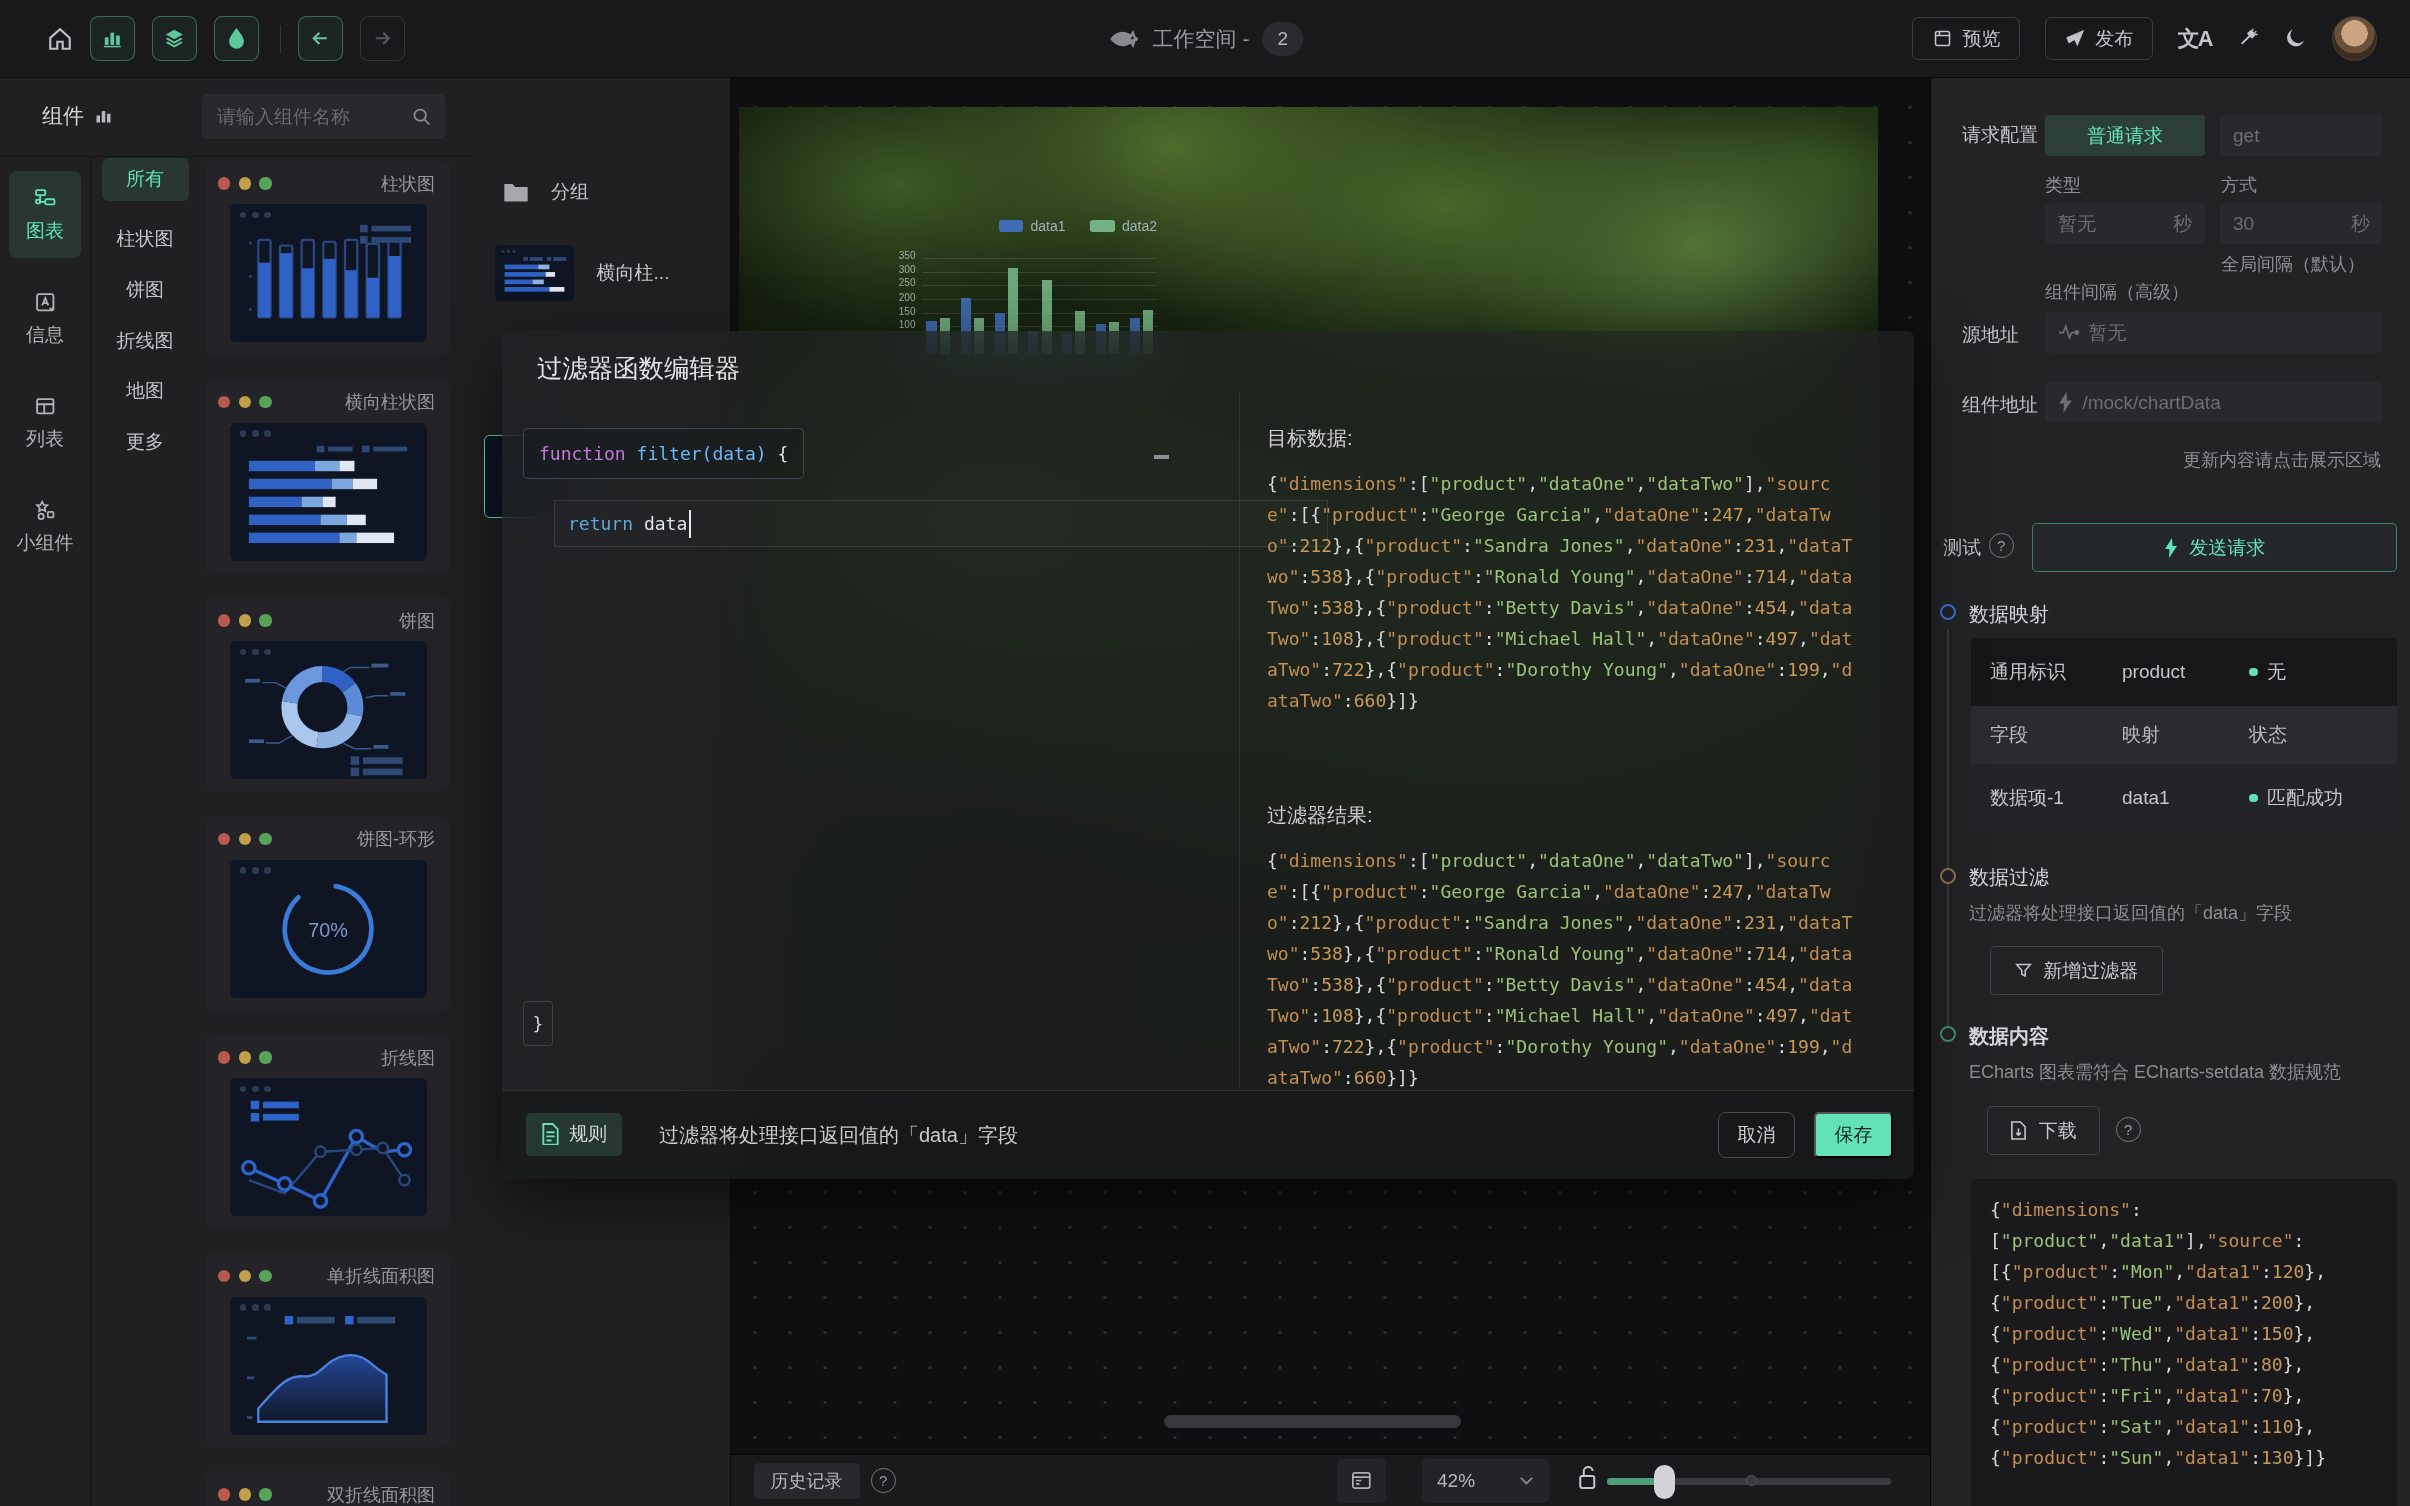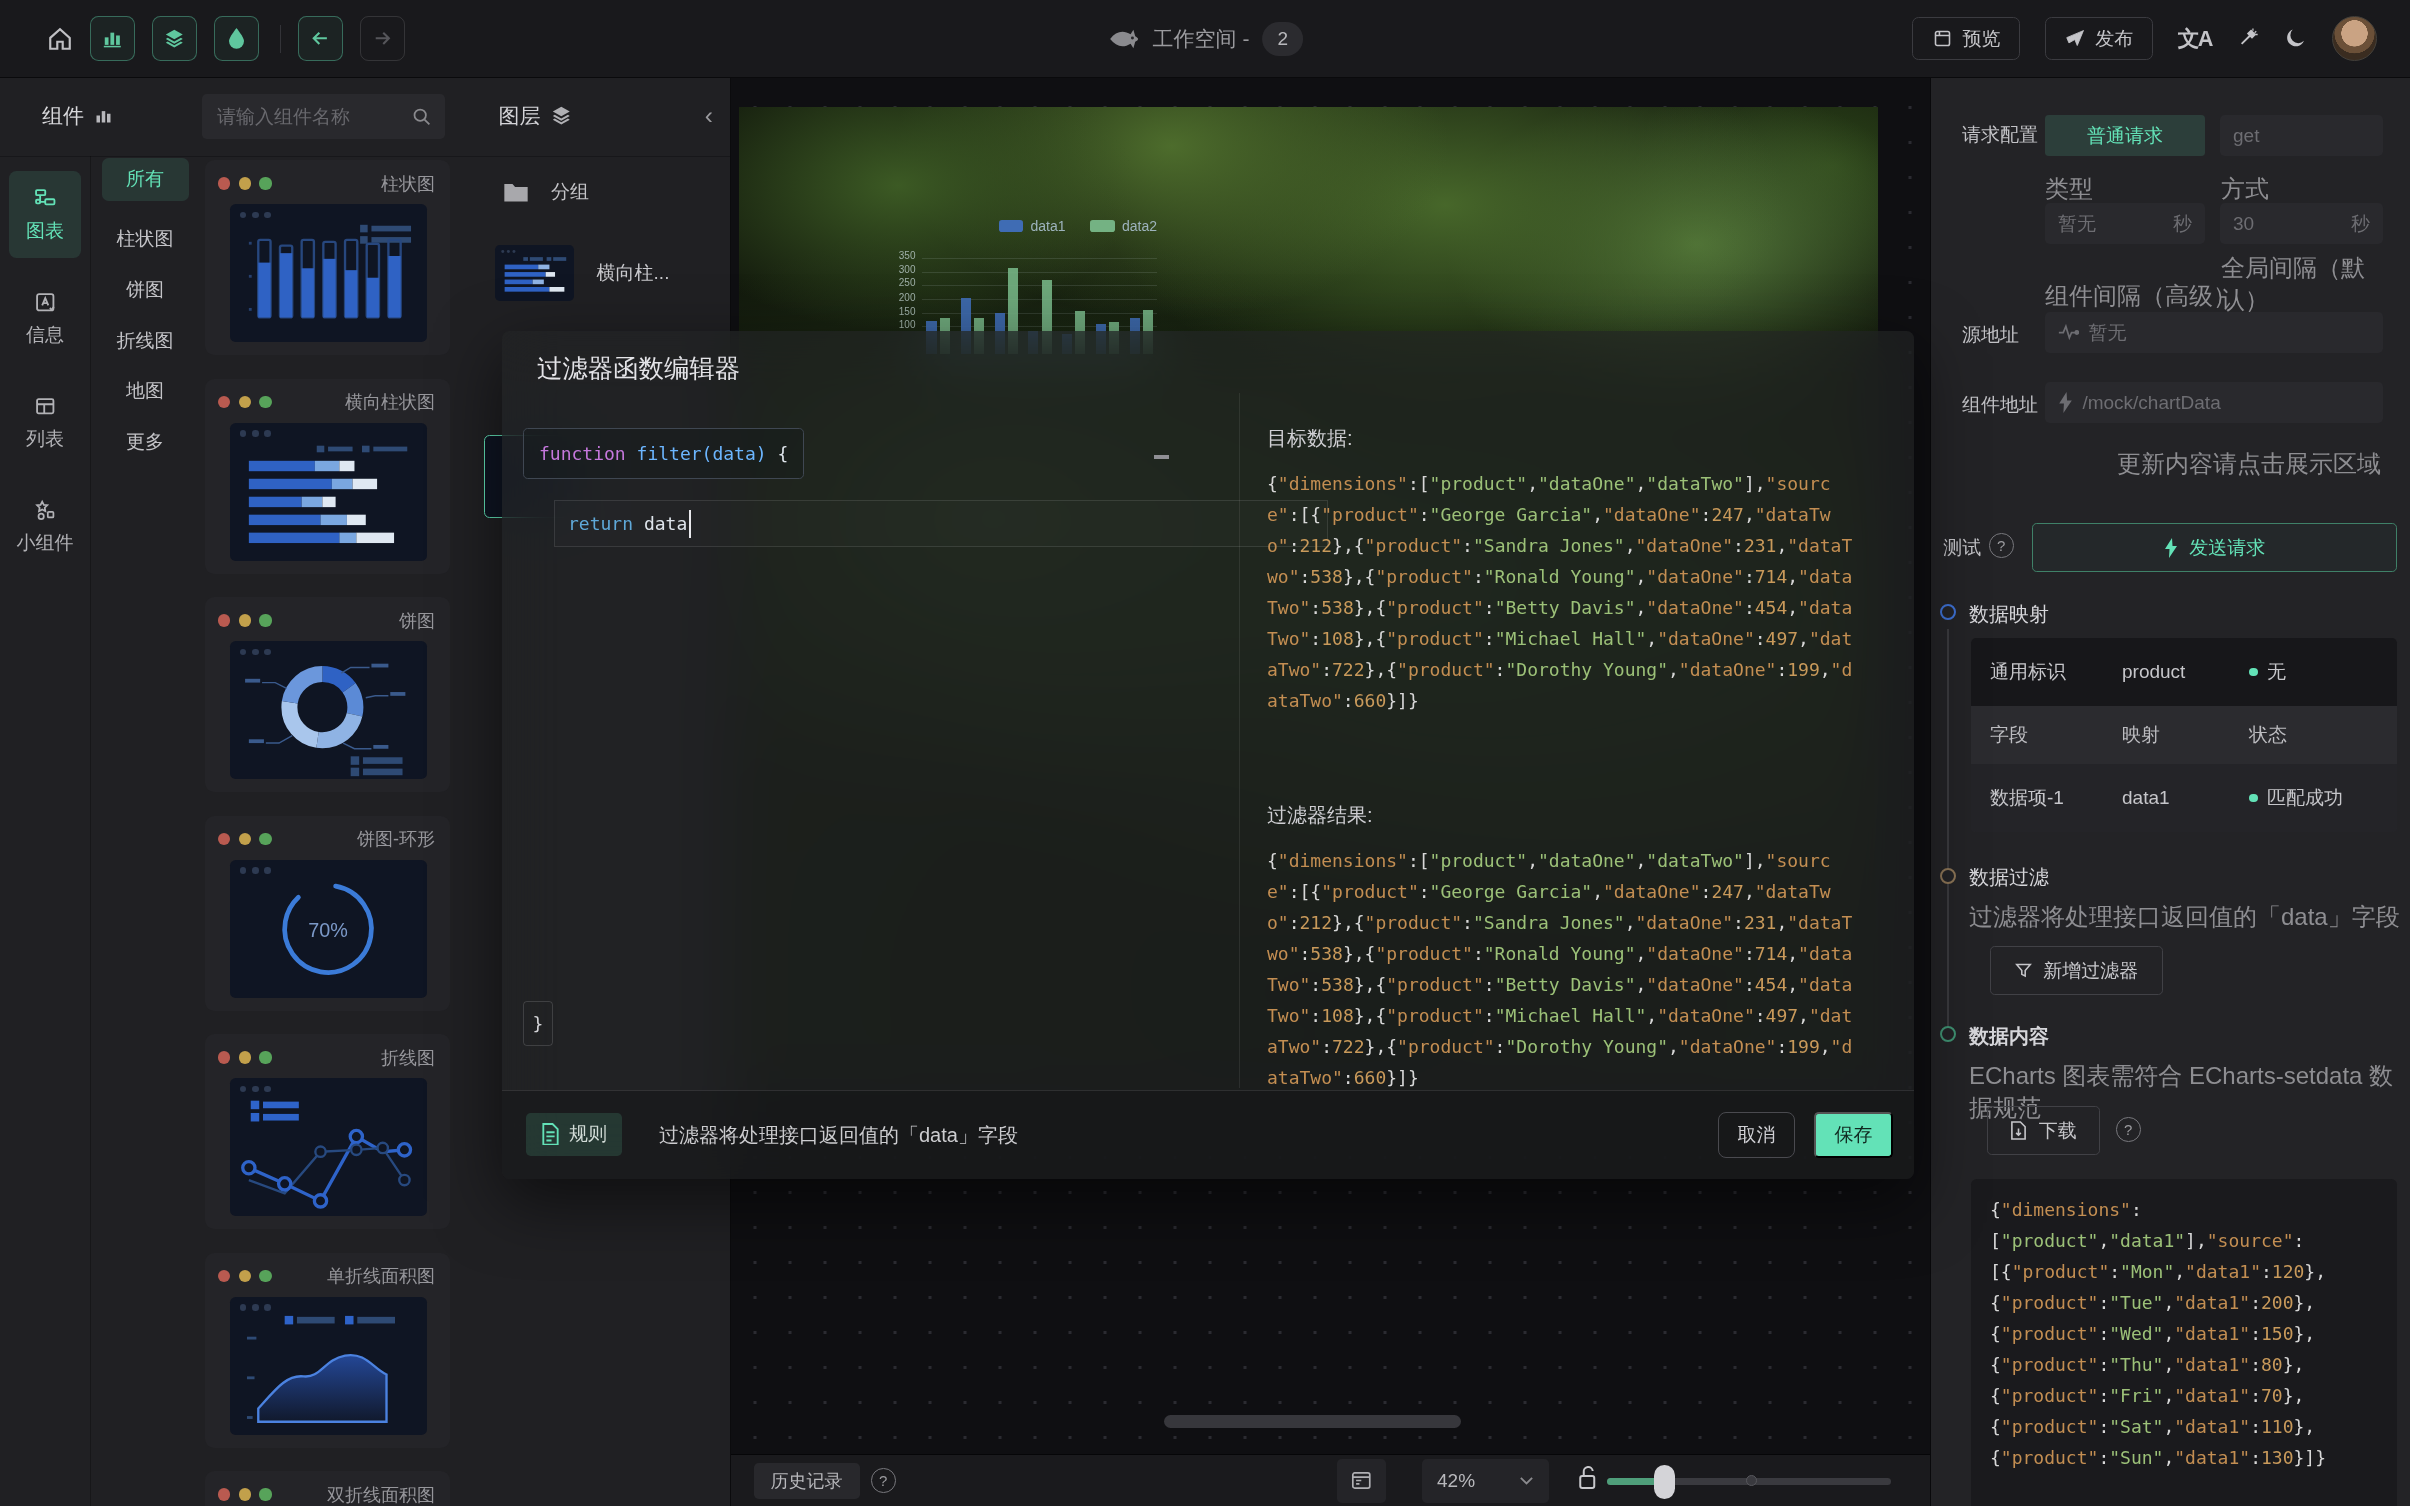--- a/index.html
+++ b/index.html
@@ -84,21 +84,21 @@
   .zoom-select{position:absolute;left:692px;top:3.8px;width:127px;height:44px;background:#242428;border-radius:4.7px;display:flex;align-items:center;justify-content:space-between;padding:0 15px;box-sizing:border-box;color:#b8b8bc;font-size:19px;cursor:pointer;}
   .lock-ic{position:absolute;left:845px;top:9.4px;color:#c8c8cc;cursor:pointer;}
   .zslider{position:absolute;left:877px;top:22.6px;width:284px;height:7.5px;border-radius:3.8px;background:#3a3a3f;cursor:pointer;}
   .zslider .fill{position:absolute;left:0;top:0;height:7.5px;width:58px;border-radius:3.8px;background:#4f9e7a;}
   .zslider .thumb{position:absolute;left:47px;top:-13px;width:21px;height:34px;border-radius:10.4px;background:#d4d4d8;}
   .zslider .mark{position:absolute;left:139px;top:-2.8px;width:11.3px;height:11.3px;border-radius:50%;background:#3a3a3f;border:1.9px solid #57575c;box-sizing:border-box;}
 
   
   .right-panel{position:absolute;left:1930px;top:77px;width:480px;bottom:0;background:#232326;border-left:0.9px solid #09090b;z-index:10;overflow:hidden;font-size:19px;}
   .rp-label{position:absolute;color:#c2c2c6;}
-  .rp-sub{position:absolute;color:#8e8e92;font-size:24px;}
+  .rp-sub{position:absolute;color:#8e8e92;font-size:18px;}
   .rp-input{position:absolute;background:#29292d;border-radius:4.7px;display:flex;align-items:center;padding:0 13px;box-sizing:border-box;color:#6d6d72;gap:9.4px;}
   .rp-input .sfx{margin-left:auto;}
   .tag-green{position:absolute;background:rgba(99,226,183,.14);border-radius:3.8px;color:#63e2b7;display:flex;align-items:center;justify-content:center;}
   .send-btn{position:absolute;left:101px;top:446px;width:363px;height:47px;border:0.9px solid #3f8168;border-radius:4.7px;color:#63e2b7;display:flex;align-items:center;justify-content:center;gap:11.3px;cursor:pointer;background:rgba(99,226,183,.03);}
   .tl-line{position:absolute;left:16px;top:552px;width:1.9px;height:403px;background:#3a3a3e;}
   .tl-dot{position:absolute;left:9.4px;width:16px;height:16px;border-radius:50%;background:#232326;box-sizing:border-box;}
   .tl-dot.blue{border:2.8px solid #3d6fd0;}
   .tl-dot.brown{border:2.8px solid #8a7355;}
   .tl-dot.green{border:2.8px solid #3f9172;}
   .sec-title{position:absolute;left:38px;color:#d6d6da;font-size:20px;}
@@ -511,31 +511,20 @@
               <span class="dot g"></span>
             </div>
             <span class="card-title">双折线面积图</span>
           </div>
 
       </div>
     </div>
   </div>
 
   <div class="layer-panel">
-    <div class="lp-head">
-      <div class="lp-title">
-        <span>图层</span>
-        <svg width="22.6" height="22.6" viewBox="0 0 24 24" fill="#b0b0b4">
-            <path d="M12 3 21 8 12 13 3 8Z"></path>
-            <path d="M5 11.5 12 15.5 19 11.5 21 12.7 12 17.7 3 12.7Z"></path>
-            <path d="M5 15.5 12 19.5 19 15.5 21 16.7 12 21.7 3 16.7Z"></path>
-          </svg>
-      </div>
-      <span class="lp-collapse">‹</span>
-    </div>
     <div class="lp-group">
       <svg width="28" height="24.5" viewBox="0 0 24 20" fill="#a8a8ac">
           <path d="M2 3 h7 l2.2 2.5 H22 V18 H2 Z"></path>
         </svg>
       <span>分组</span>
     </div>
     <div class="lp-item">
       <div class="lp-thumb">
         <svg viewBox="0 0 84 60" style="position:absolute;inset:0;width:100%;height:100%;">
           <circle cx="8" cy="7" r="1.6" fill="#2d3a52"></circle>

